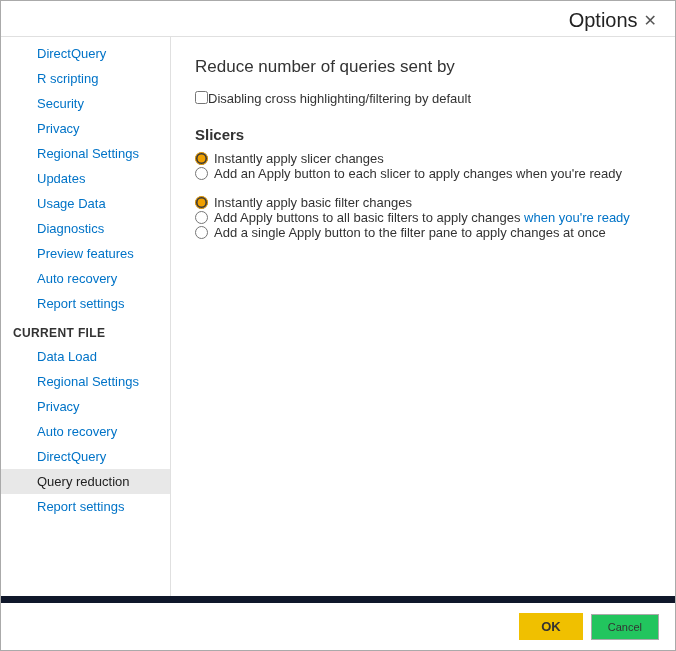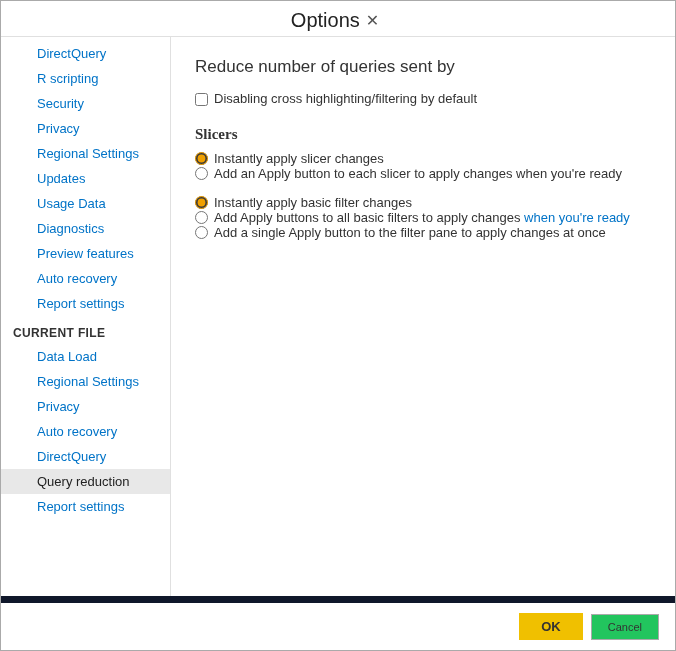--- a/index.html
+++ b/index.html
@@ -18,21 +18,21 @@
       background: #fff;
       border: 1px solid #aaa;
       box-shadow: 2px 2px 10px rgba(0,0,0,0.3);
       display: flex;
       flex-direction: column;
       position: relative;
     }
     .title-bar {
       display: flex;
       align-items: center;
-      justify-content: center;
+      justify-content: flex-end;
       padding: 8px 12px 4px 12px;
     }
     .title-text {
       font-size: 20px;
       font-weight: 300;
       color: #222;
     }
     .close-btn {
       cursor: pointer;
       font-size: 16px;
@@ -98,41 +98,40 @@
       overflow-y: auto;
     }
     .content-title {
       font-size: 17px;
       font-weight: 400;
       color: #333;
       margin-bottom: 14px;
     }
     .checkbox-row {
       display: flex;
-      align-items: flex-end;
+      align-items: flex-start;
       margin-bottom: 14px;
-      gap: 6px;
+      gap: 0;
     }
     .checkbox-row input[type="checkbox"] {
       width: 13px;
       height: 13px;
       margin: 0;
       border: 1px solid #666;
     }
     .checkbox-label {
       font-size: 13px;
       color: #333;
     }
     .section-title {
       font-size: 15px;
       font-weight: 600;
       color: #333;
       margin-bottom: 8px;
       margin-top: 20px;
-      font-family: Liberation Serif, serif;
     }
     .radio-group {
       display: flex;
       flex-direction: column;
       margin-bottom: 14px;
     }
     .radio-row {
       display: flex;
       align-items: center;
       gap: 6px;

